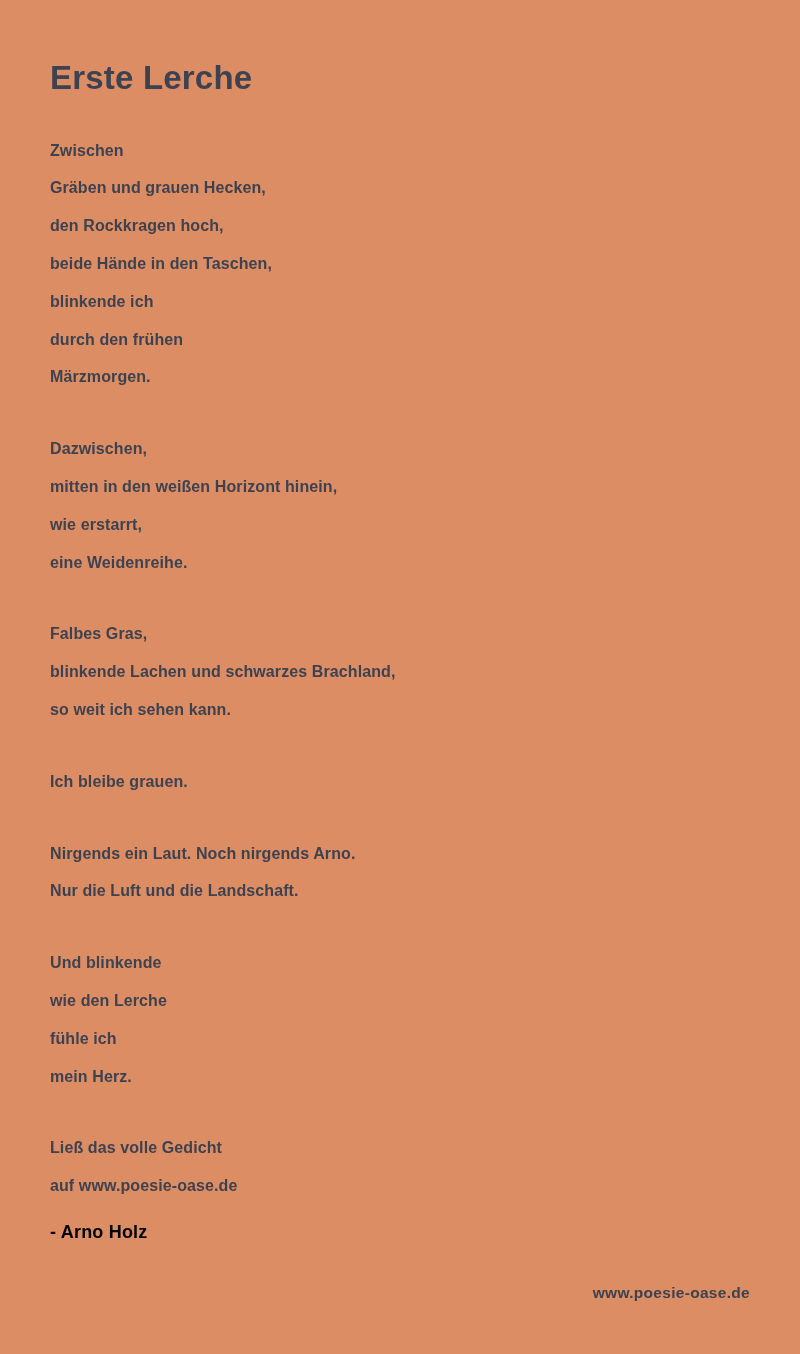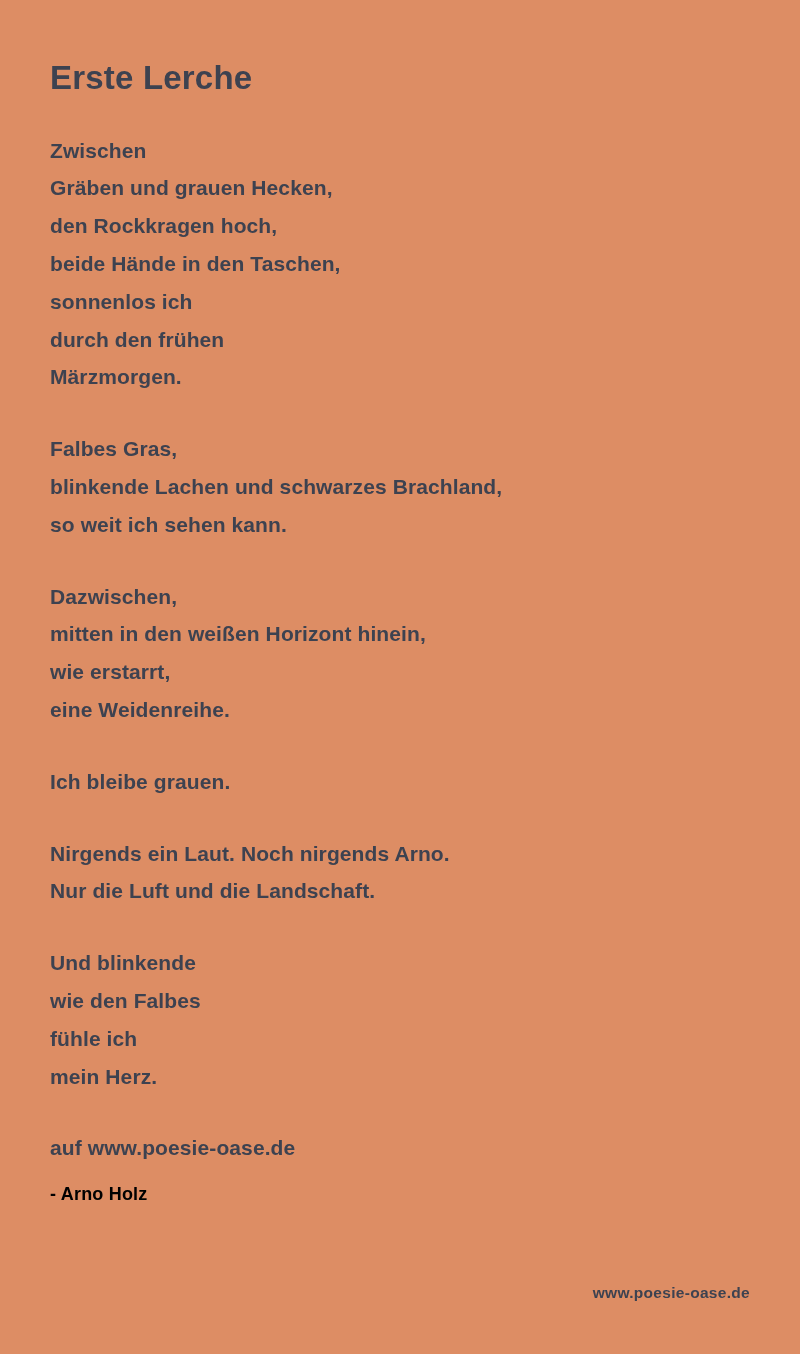--- a/index.html
+++ b/index.html
@@ -26,21 +26,21 @@
     font-weight: bold;
     letter-spacing: 0.2px;
     margin: 8px 0 34px 0;
     line-height: 1.2;
     color: #3d4250;
   }
   .stanza {
     margin: 0 0 34px 0;
   }
   .line {
-    font-size: 21px;
+    font-size: 16px;
     font-weight: bold;
     line-height: 37.8px;
     letter-spacing: 0.1px;
     color: #3d4250;
     white-space: pre;
   }
   .cta {
     margin: 0 0 10px 0;
   }
   .author {
@@ -65,55 +65,56 @@
 
 <div class="poem-card">
 
   <h1 class="poem-title">Erste Lerche</h1>
 
   <div class="stanza">
     <div class="line">Zwischen</div>
     <div class="line">Gräben und grauen Hecken,</div>
     <div class="line">den Rockkragen hoch,</div>
     <div class="line">beide Hände in den Taschen,</div>
-    <div class="line">sonnenlos ich</div>
+    <div class="line">blinkende ich</div>
     <div class="line">durch den frühen</div>
     <div class="line">Märzmorgen.</div>
-  </div>
-
-  <div class="stanza">
-    <div class="line">Falbes Gras,</div>
-    <div class="line">blinkende Lachen und schwarzes Brachland,</div>
-    <div class="line">so weit ich sehen kann.</div>
   </div>
 
   <div class="stanza">
     <div class="line">Dazwischen,</div>
     <div class="line">mitten in den weißen Horizont hinein,</div>
     <div class="line">wie erstarrt,</div>
     <div class="line">eine Weidenreihe.</div>
+  </div>
+
+  <div class="stanza">
+    <div class="line">Falbes Gras,</div>
+    <div class="line">blinkende Lachen und schwarzes Brachland,</div>
+    <div class="line">so weit ich sehen kann.</div>
   </div>
 
   <div class="stanza">
     <div class="line">Ich bleibe grauen.</div>
   </div>
 
   <div class="stanza">
     <div class="line">Nirgends ein Laut. Noch nirgends Arno.</div>
     <div class="line">Nur die Luft und die Landschaft.</div>
   </div>
 
   <div class="stanza">
     <div class="line">Und blinkende</div>
-    <div class="line">wie den Falbes</div>
+    <div class="line">wie den Lerche</div>
     <div class="line">fühle ich</div>
     <div class="line">mein Herz.</div>
   </div>
 
   <div class="stanza cta">
+    <div class="line">Ließ das volle Gedicht</div>
     <div class="line">auf www.poesie-oase.de</div>
   </div>
 
   <div class="author">- Arno Holz</div>
 
   <div class="footer">www.poesie-oase.de</div>
 
 </div>
 
 </body></html>

